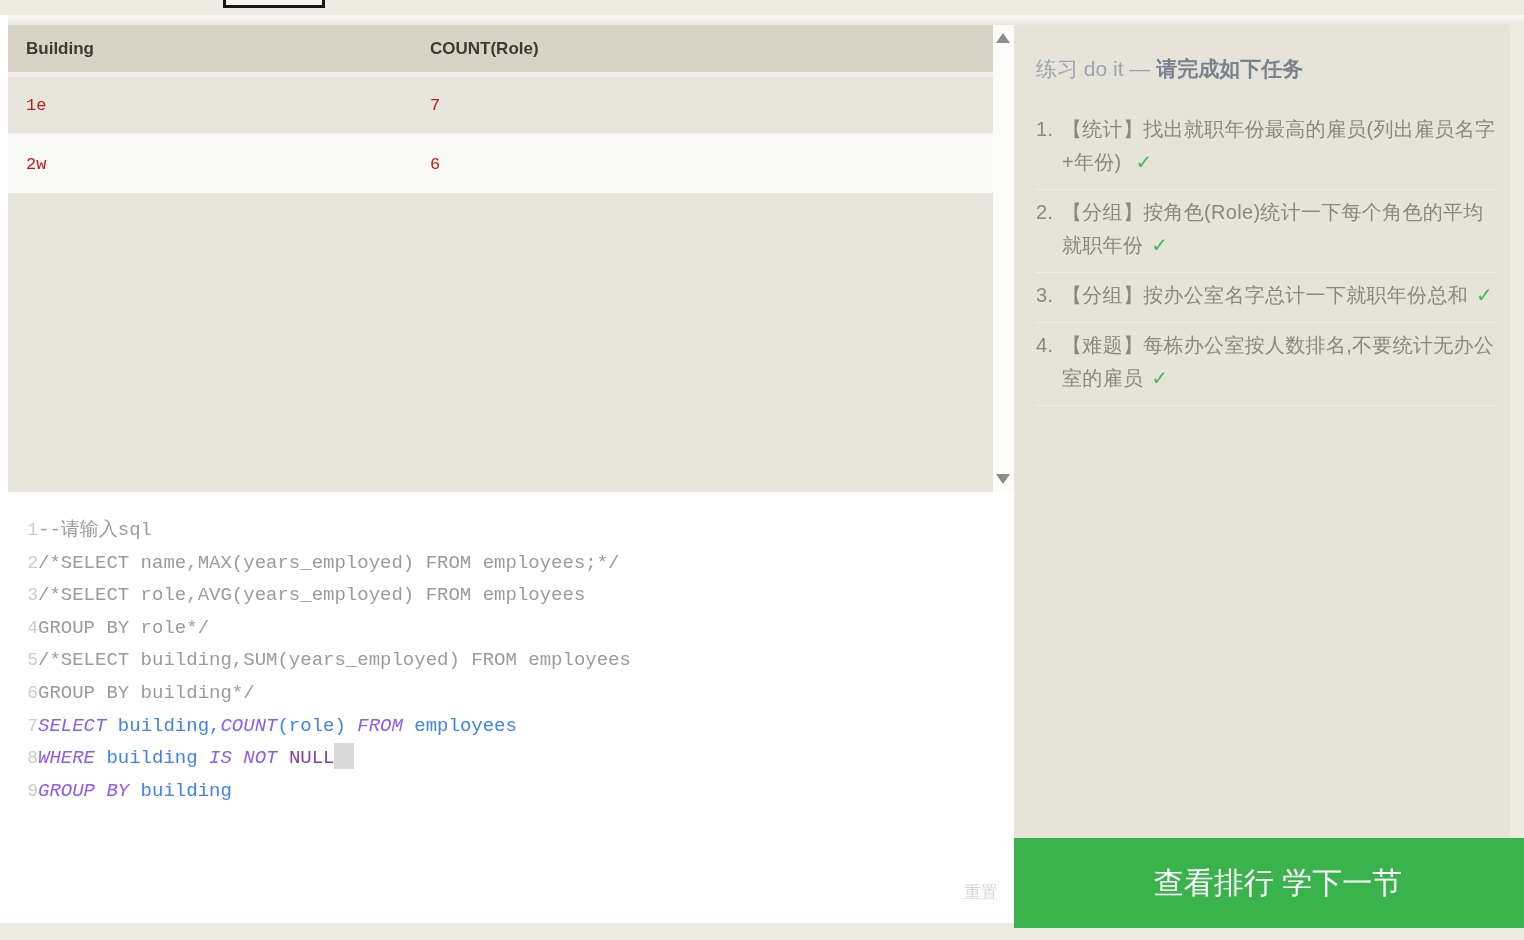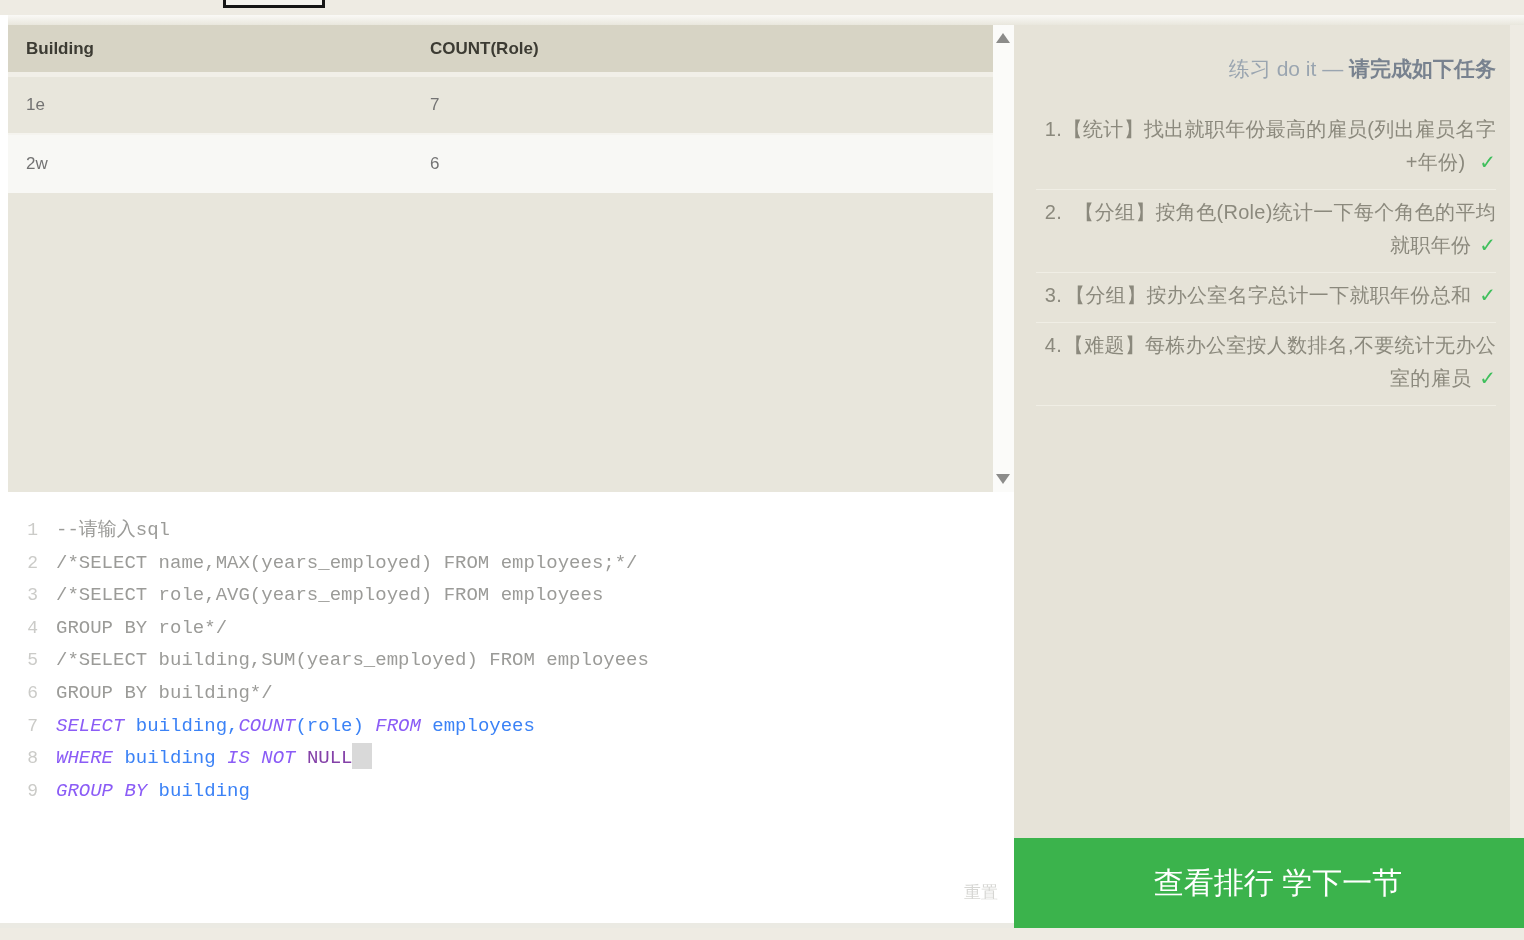--- a/index.html
+++ b/index.html
@@ -30,21 +30,21 @@
     position:absolute; left:8px; top:25px; width:985px; height:467px;
     background:#e8e6dc;
   }
   .rt-header {
     display:flex; height:52px; background:#d7d4c5;
     border-bottom:5px solid #f1efe8;
     font-weight:bold; font-size:17px; color:#3c3b33;
   }
   .rt-header .c1, .rt-row .c1 { width:422px; padding-left:18px; display:flex; align-items:center; }
   .rt-header .c2, .rt-row .c2 { flex:1; display:flex; align-items:center; }
-  .rt-row { display:flex; height:58px; font-size:17px; color:#737373; }
+  .rt-row { display:flex; height:58px; font-size:17px; color:#b91c1c;font-family:Liberation Mono, monospace; }
   .rt-row.odd  { background:#e8e6dc; border-bottom:2px solid #f5f4ef; }
   .rt-row.even { background:#f8f8f5; }
 
   
   .scrollbar {
     position:absolute; left:993px; top:25px; width:21px; height:467px;
     background:#fbfbf9;
   }
   .sb-up, .sb-down { position:absolute; left:3px; width:0; height:0; cursor:pointer; }
   .sb-up   { top:8px;    border-left:7px solid transparent; border-right:7px solid transparent; border-bottom:10px solid #8c8c8a; }
@@ -55,42 +55,42 @@
     position:absolute; left:0; top:492px; width:1014px; height:431px;
     background:#ffffff; padding-top:22px;
     font-family:"Liberation Mono","DejaVu Sans Mono",monospace;
     font-size:19px; line-height:32.6px;
   }
   .code-line { display:flex; white-space:pre; }
   .gutter {
     width:38px; text-align:right; color:#cbcbc8; flex:none;
     font-size:18px;
   }
-  .code-text { margin-left:18px; color:#3d3d3b; }
+  .code-text { color:#3d3d3b; }
   .tok-comment { color:#9b9b98; }
   .tok-kw  { color:#8b5cf6;font-style:italic; }
   .tok-null{ color:#8441a8; }
   .tok-plain { color:#3b82f6; }
   .cursor-block {
     display:inline-block; width:20px; height:26px; background:#d9d9d9;
     vertical-align:-6px;
   }
   .reset-link {
     position:absolute; right:16px; bottom:13px;
     font-family:"Liberation Sans",sans-serif;
     font-size:17px; color:#d6d6d3; cursor:pointer;
   }
   .editor-bottom-strip {
     position:absolute; left:0; top:923px; width:1014px; height:5px; background:#ebeae3;
   }
 
   
   .sidebar {
     position:absolute; left:1014px; top:25px; width:496px; height:813px;
-    background:#e6e3d8; padding:22px 14px 0 22px;text-align:right;
+    background:#e6e3d8; padding:22px 14px 0 22px;
   }
   .sb-title { font-size:21px; margin-top:8px; color:#9aa5b0; }
   .sb-title .strong { color:#78828f; font-weight:600; }
   .task-list { list-style:none; margin-top:24px; }
   .task {
     display:flex; padding:6px 0 10px 0;
     border-bottom:1px solid #f0eee5;
     font-size:20px; line-height:33px; letter-spacing:0.3px; color:#8b897d;
   }
   .task-num { width:26px; flex:none; }

